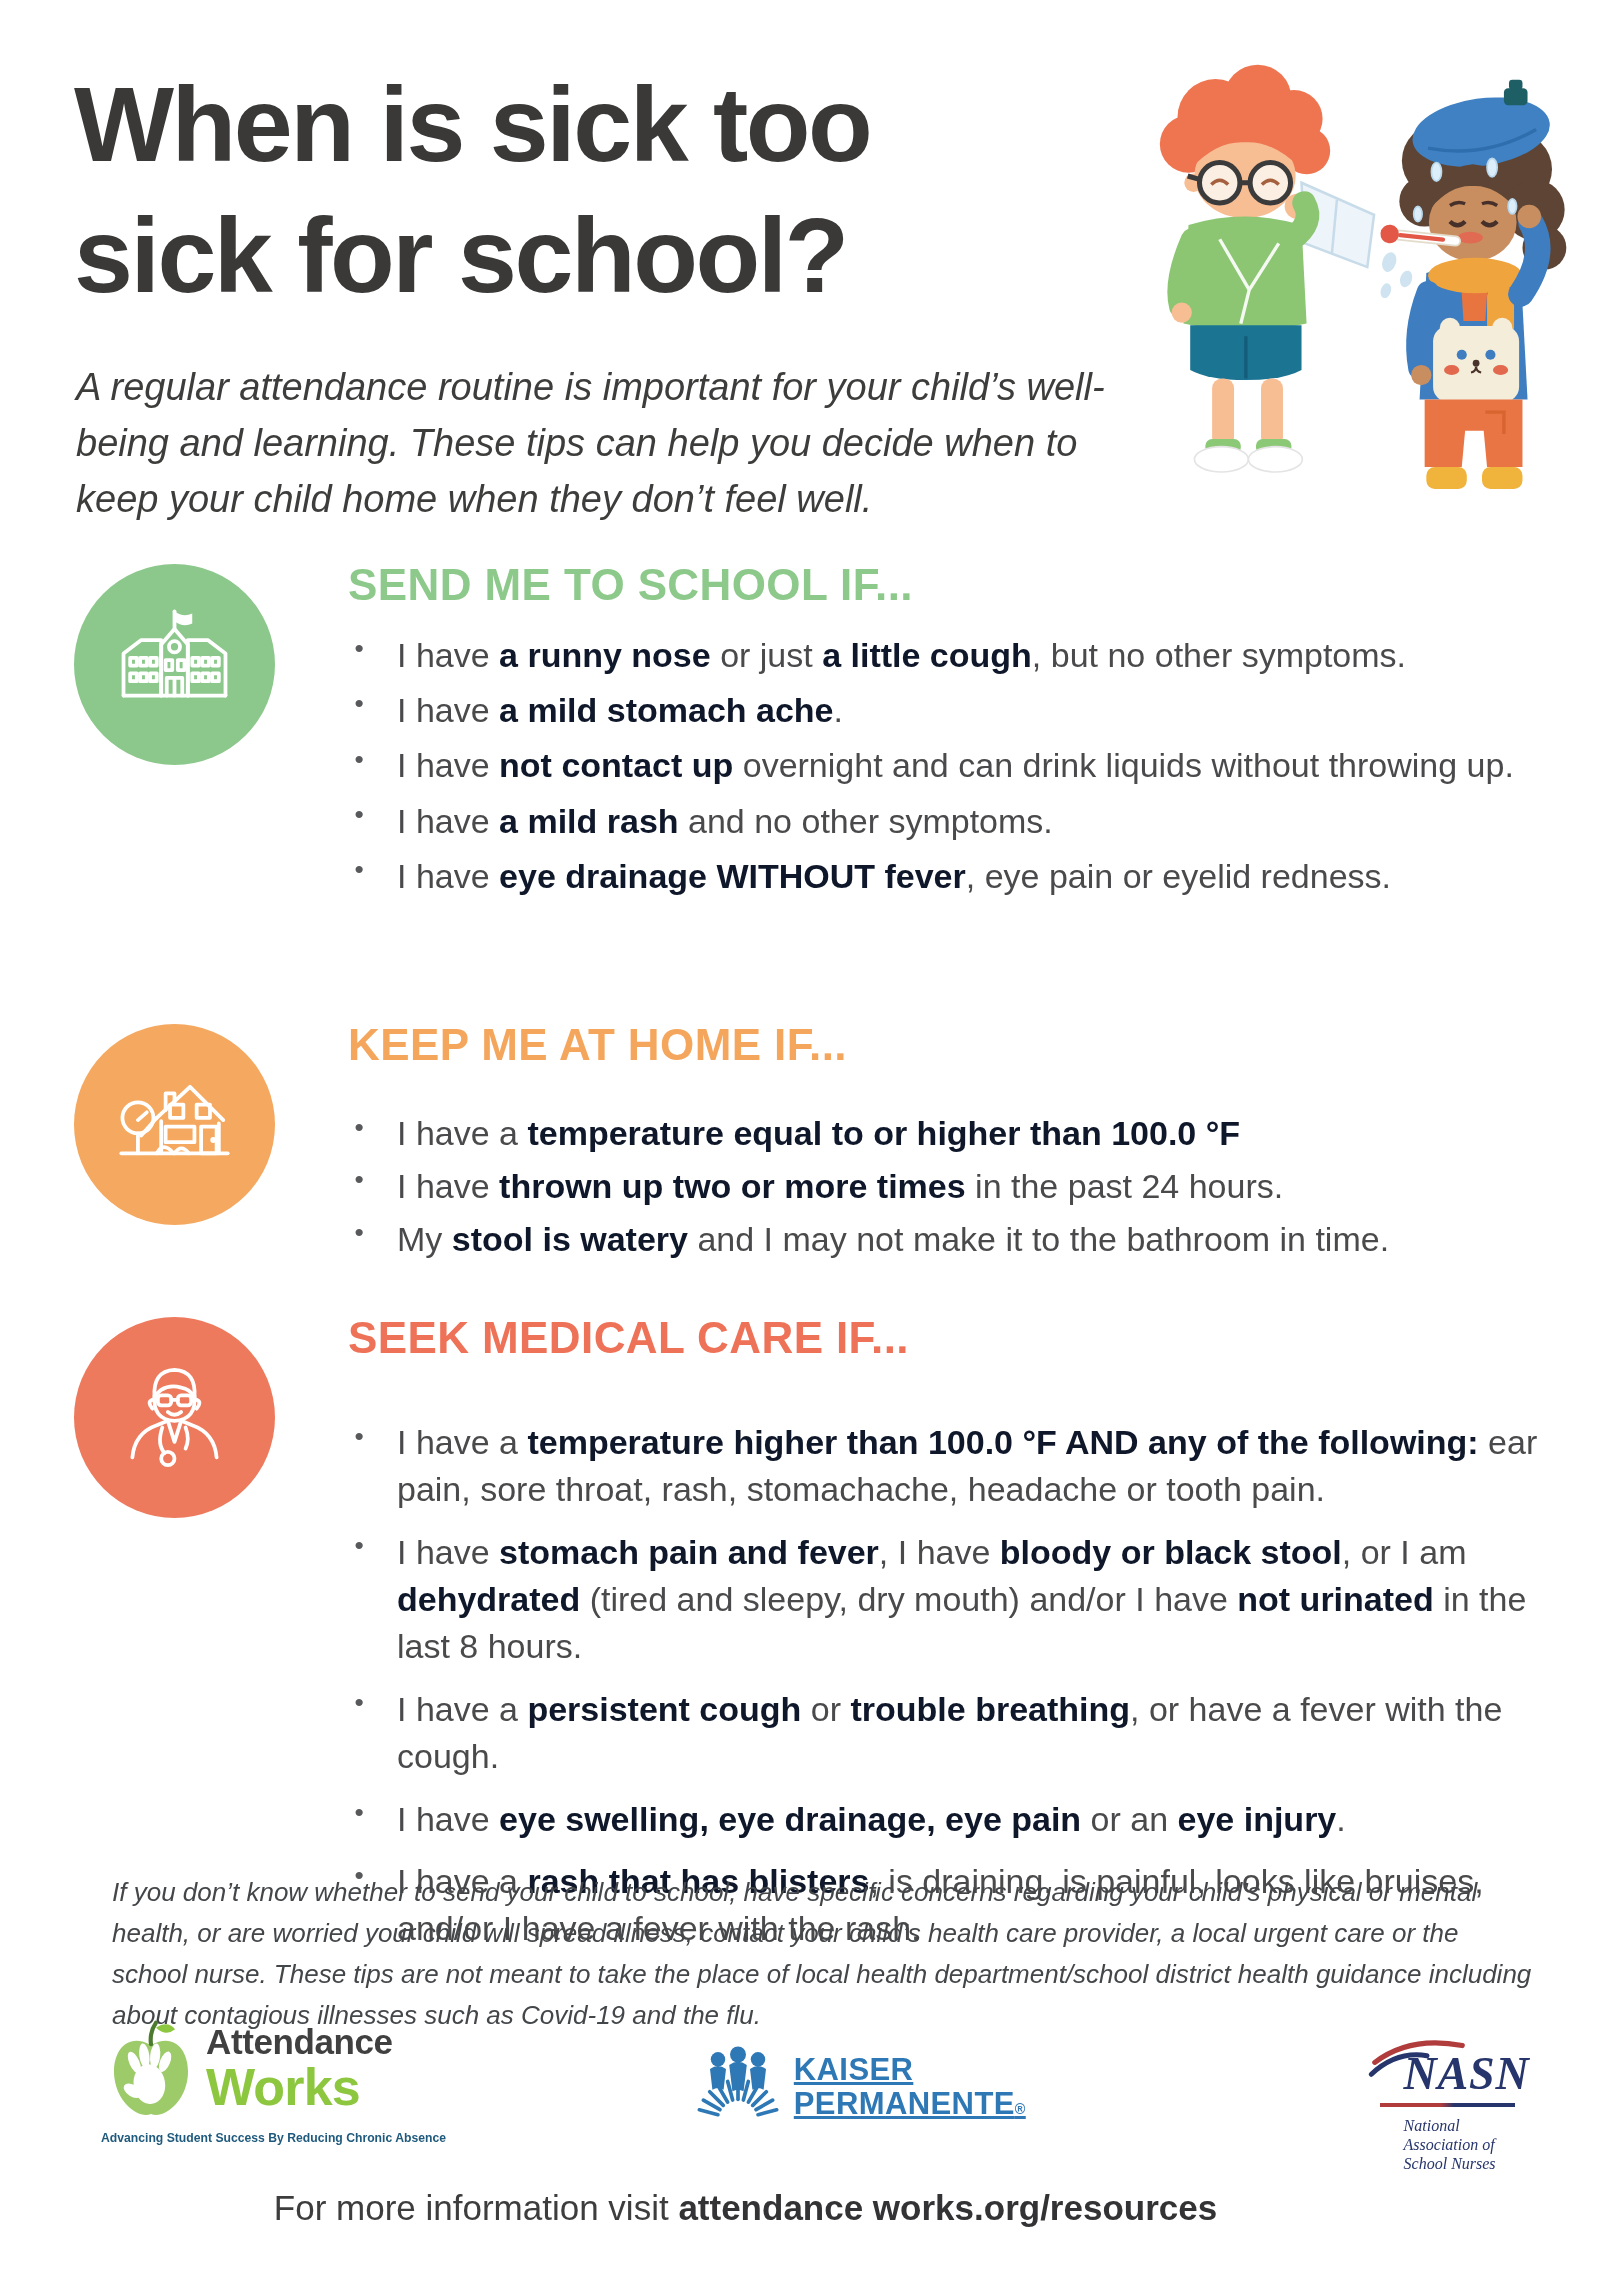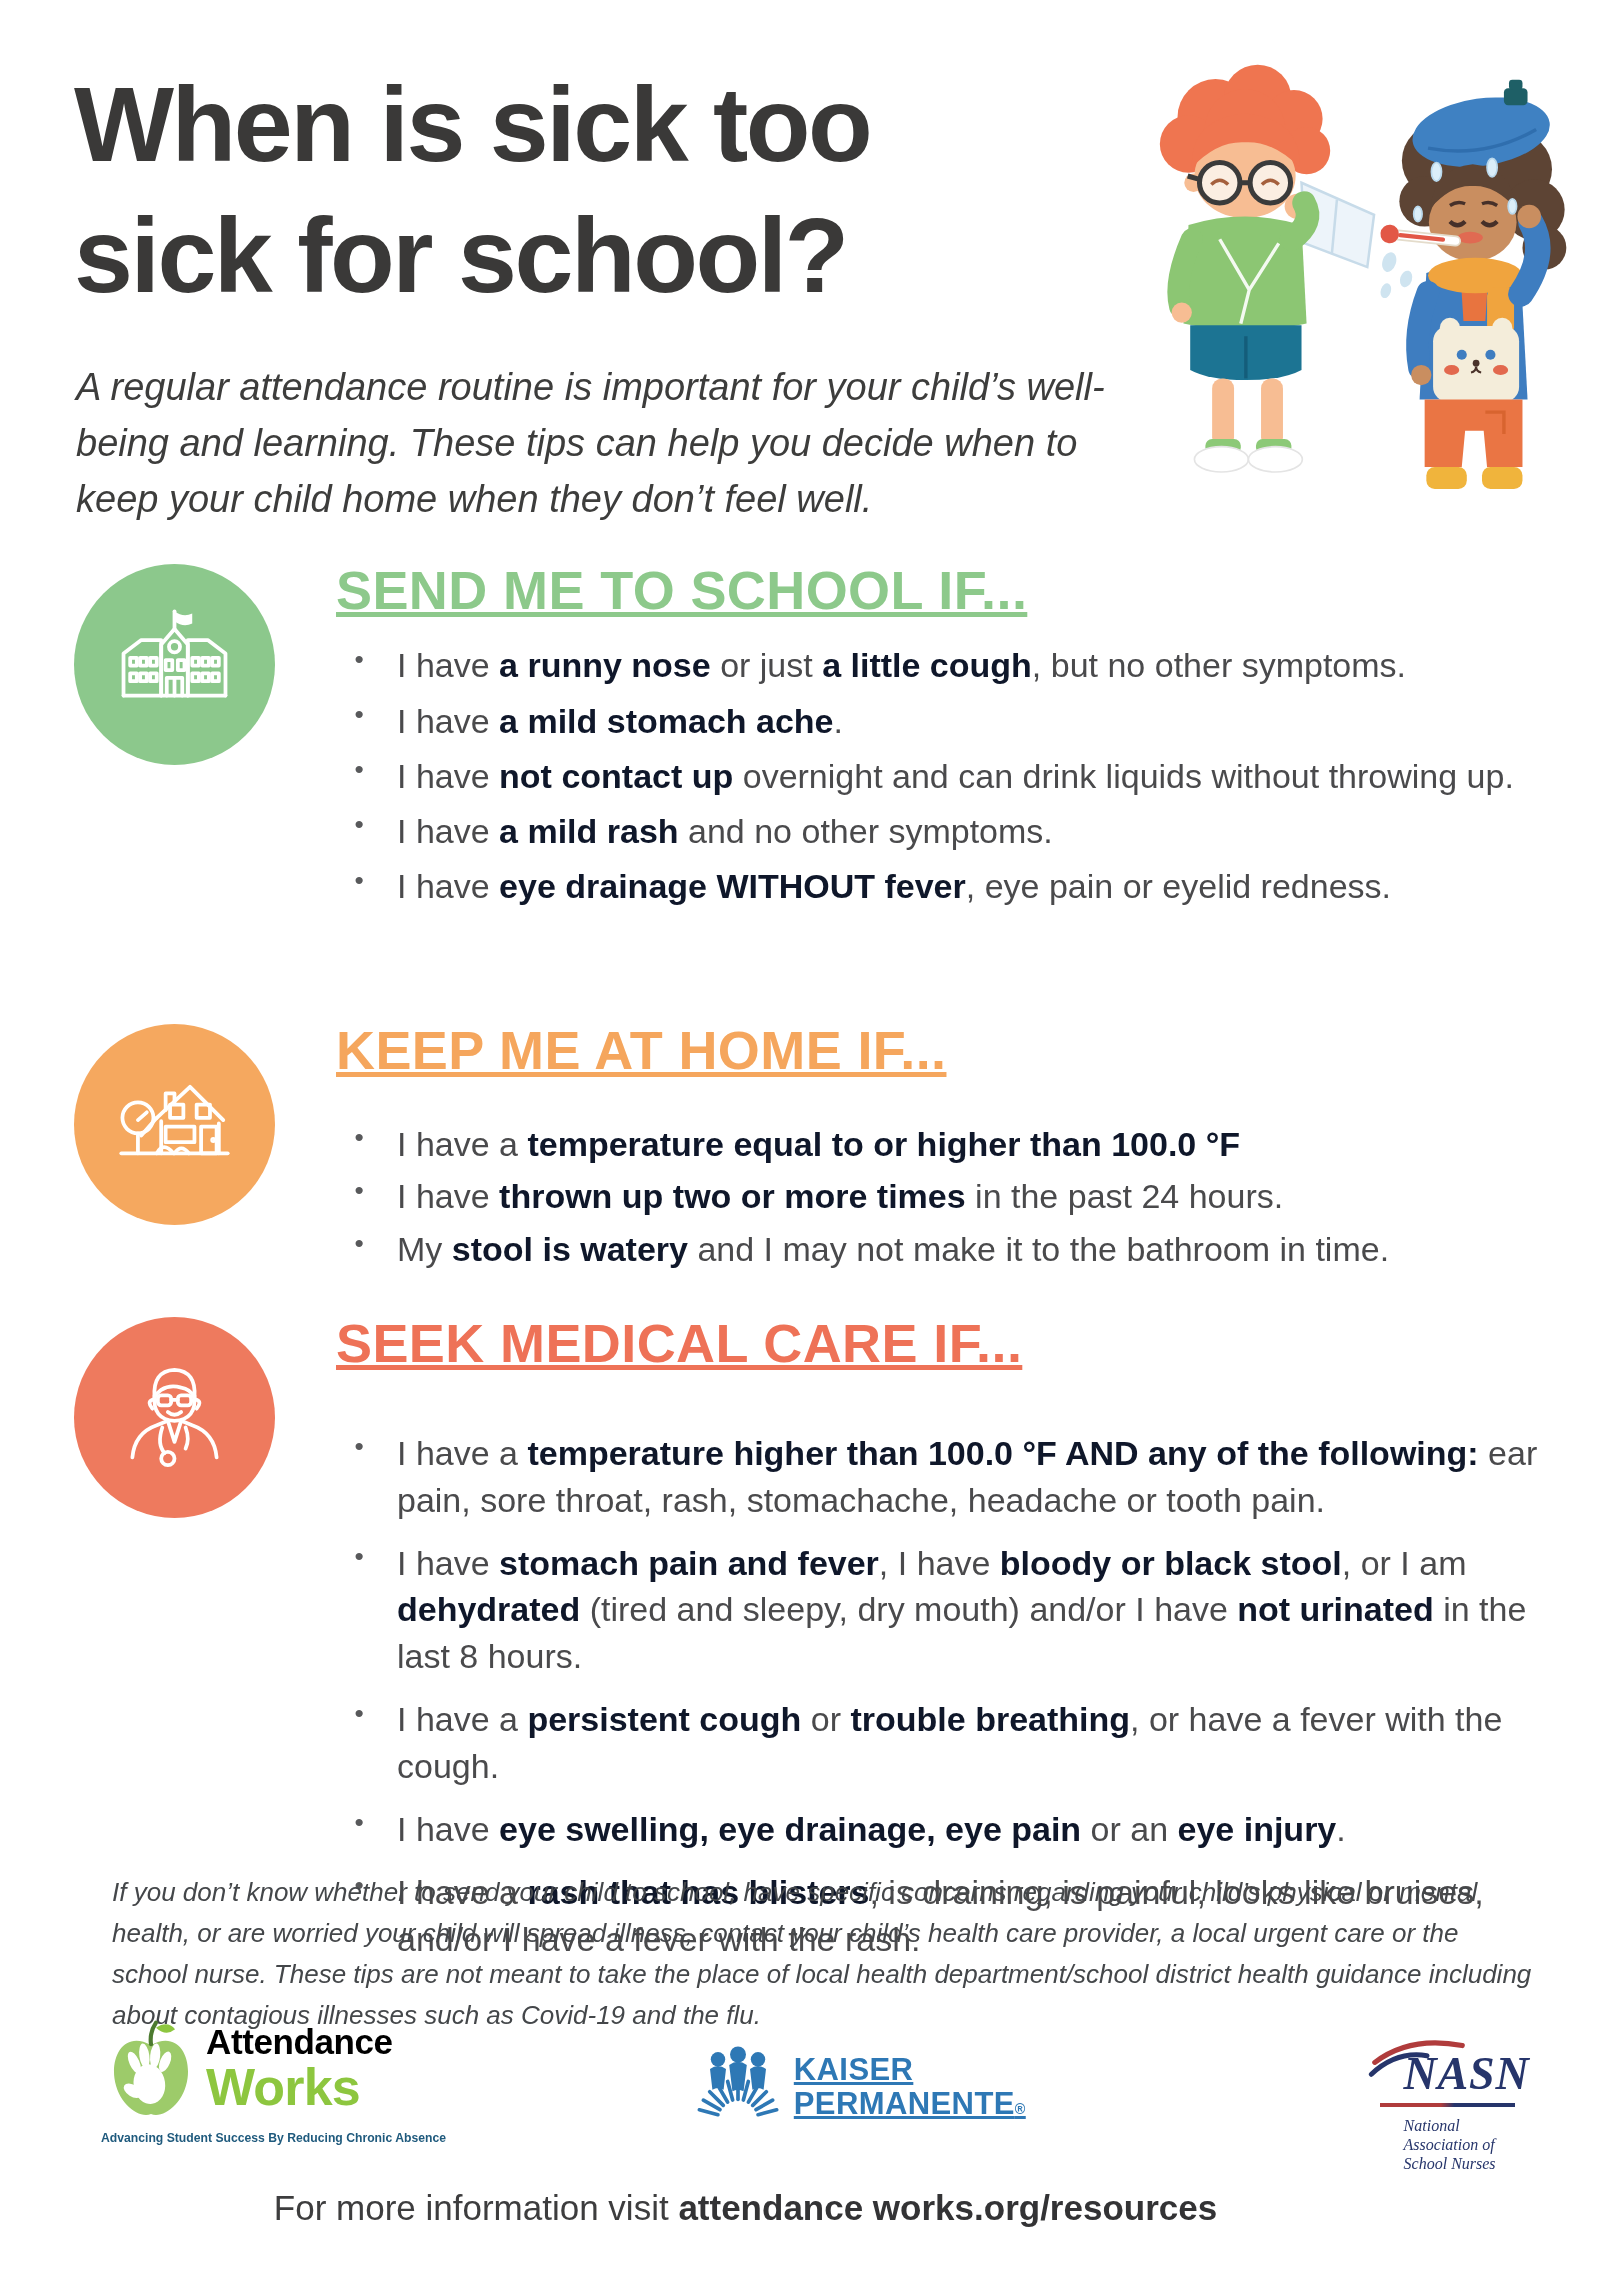--- a/index.html
+++ b/index.html
@@ -24,21 +24,21 @@
   .section-home{top:1017px;}
   .section-care{top:1310px;}
   .icon-col{width:262px;flex:none;}
   .icon-circle{
     width:201px;height:201px;border-radius:50%;margin-top:6.8px;
     display:flex;align-items:center;justify-content:center;
   }
   .icon-circle svg{width:133px;height:133px;}
   .content{flex:1;max-width:1241px;}
   .sec-heading{
-    margin:5px 0 0 0;font-size:54px;font-weight:bold;letter-spacing:0.4px;line-height:1.05;text-decoration:underline;
+    margin:5px 0 0 12px;font-size:44px;font-weight:bold;letter-spacing:0.4px;line-height:1.05;
   }
   .bullets{list-style:none;margin:0;padding:0;font-size:34px;line-height:1.38;color:#4a4a4c;}
   .bullets li{position:relative;padding-left:61px;}
   .bullets li::before{
     content:"\2022";position:absolute;left:18.6px;top:-1.7px;color:#58595b;font-size:0.78em;
   }
   .bullets strong{color:#0f172a;}
   .section-school .bullets{margin-top:23.6px;}
   .section-school .bullets li{margin-bottom:8.4px;}
   .section-home .bullets{margin-top:42px;}
@@ -48,21 +48,21 @@
   
   .disclaimer{
     position:absolute;left:112px;top:1872px;width:1426px;margin:0;
     font-size:26px;line-height:1.58;font-style:italic;color:#44474a;
   }
   
   .aw-logo{position:absolute;left:101px;top:2016px;width:279px;}
   .aw-row{display:flex;align-items:flex-start;}
   .aw-row svg{width:100px;height:108px;flex:none;}
   .aw-text{margin-left:5px;margin-top:8.4px;line-height:1;}
-  .aw-line1{font-size:35px;font-weight:bold;color:#000000;letter-spacing:-0.4px;}
+  .aw-line1{font-size:35px;font-weight:bold;color:#404040;letter-spacing:-0.4px;}
   .aw-line2{font-size:52px;font-weight:bold;color:#8dc63f;letter-spacing:-0.8px;margin-top:1.7px;}
   .aw-tagline{margin-top:6.8px;font-size:12.2px;font-weight:bold;color:#1f5a7d;white-space:nowrap;}
   .kp-logo{position:absolute;left:694px;top:2046px;display:flex;align-items:center;}
   .kp-logo svg{width:88px;height:81px;flex:none;}
   .kp-text{margin-left:11.8px;line-height:1.08;font-weight:bold;color:#2e78b5;font-size:31px;letter-spacing:0.4px;text-decoration:underline;}
   .kp-reg{font-size:14.3px;vertical-align:baseline;}
   .nasn-logo{position:absolute;left:1380px;top:2032px;width:143px;}
   .nasn-mark{position:relative;height:71px;}
   .nasn-mark svg{position:absolute;left:-11.8px;top:0;width:160px;height:71px;}
   .nasn-acronym{

